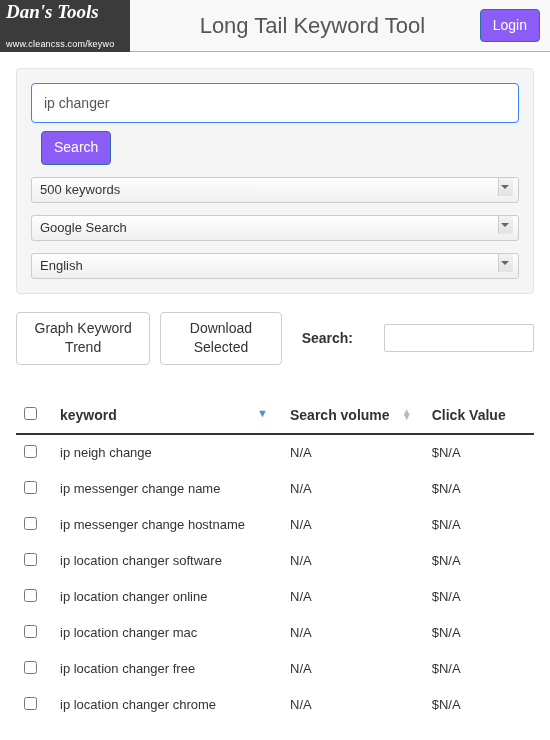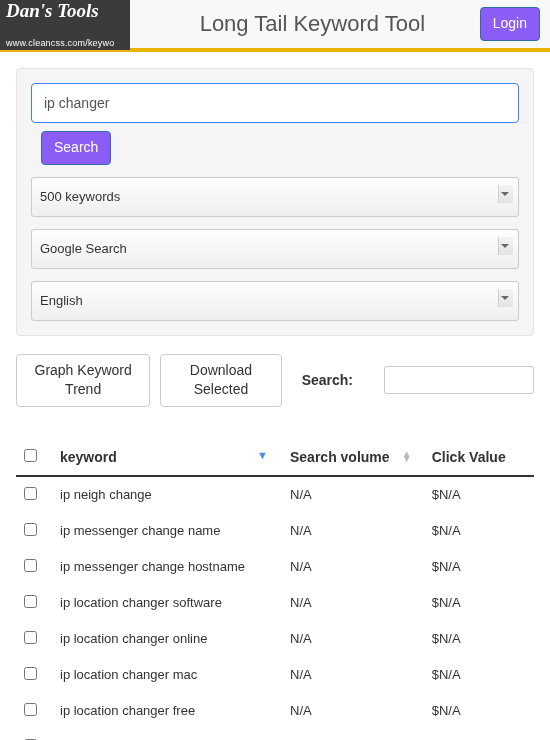--- a/index.html
+++ b/index.html
@@ -5,21 +5,21 @@
   * { box-sizing: border-box; margin: 0; padding: 0; }
   body {
     font-family: "Helvetica Neue", Helvetica, Arial, sans-serif;
     font-size: 14px;
     color: #333;
     background: #fff;
     width: 550px;
   }
   .navbar {
     background: #f8f8f8;
-    border-bottom: 4px solid #eab308;
+    border-bottom: 1px solid #eab308;
     height: 52px;
     display: flex;
     align-items: center;
     padding: 0 10px 0 0;
   }
   .brand {
     background: #3b3b3b;
     color: #fff;
     height: 52px;
     width: 130px;
@@ -75,21 +75,21 @@
     font-size: 14px;
     border: 1px solid #3b82f6;
     border-radius: 4px;
     color: #555;
     background: #fff;
     height: 40px;
   }
   .search-btn-row { margin-top: 8px; padding-left: 10px; }
   .select {
     width: 100%;
-    height: 40px;
+    height: 26px;
     padding: 3px 8px;
     font-size: 13px;
     border: 1px solid #ccc;
     border-radius: 3px;
     background: linear-gradient(#fefefe, #efefef);
     color: #333;
     margin-top: 6px;
     appearance: none;
     position: relative;
   }

